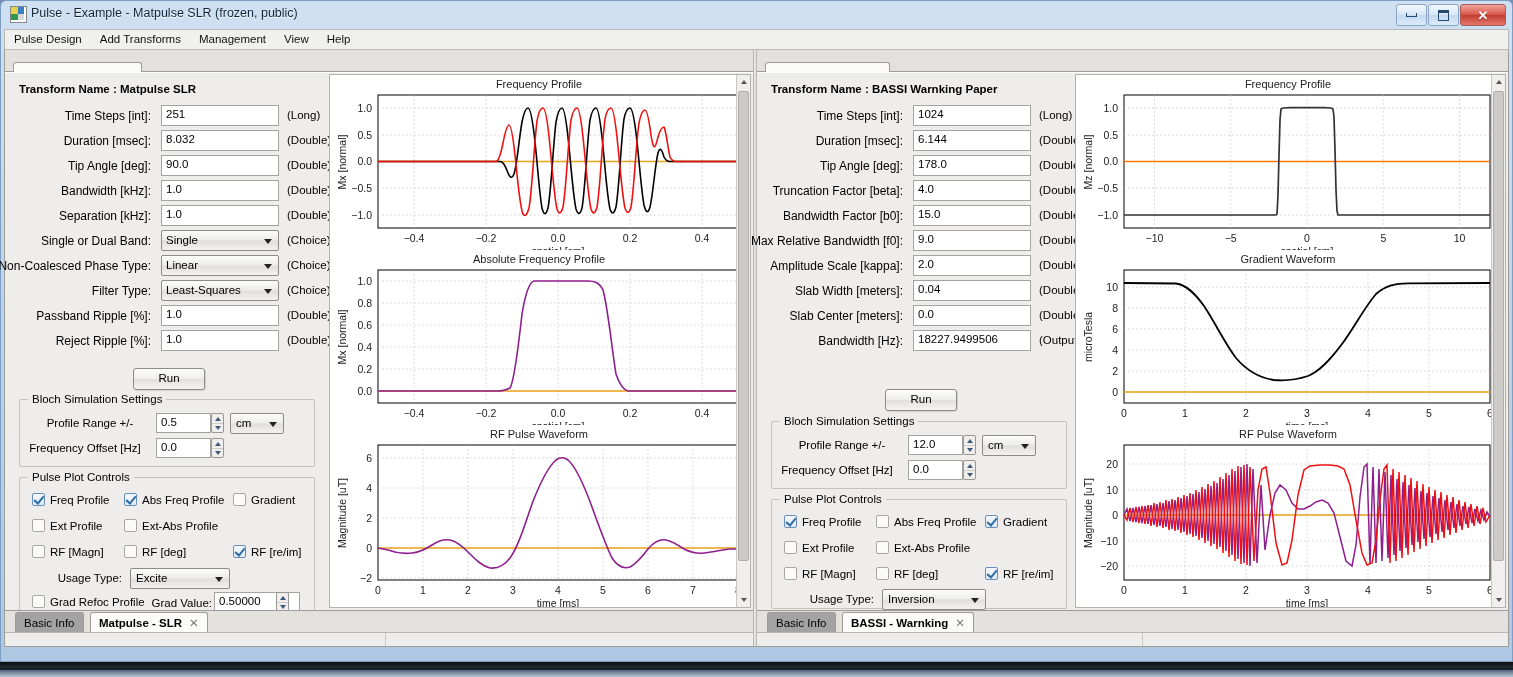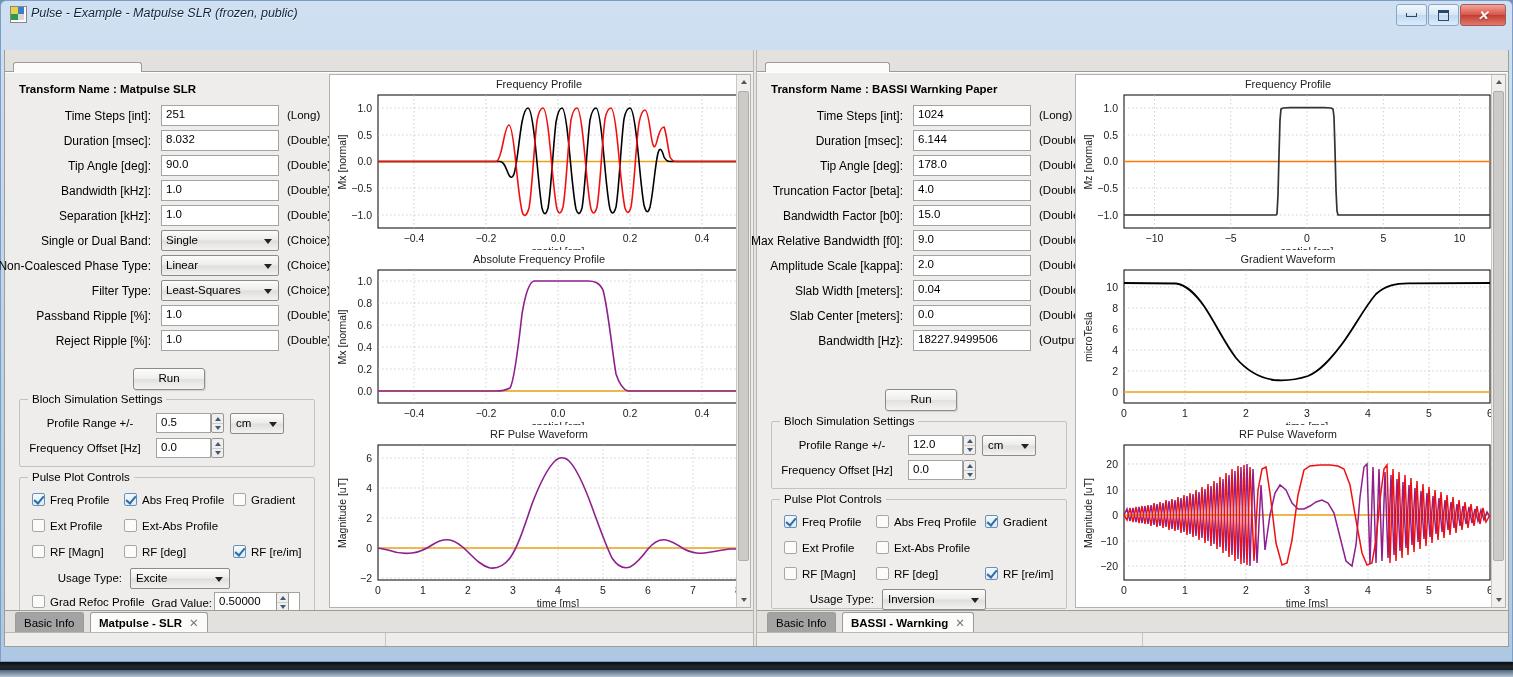--- a/index.html
+++ b/index.html
@@ -2,21 +2,21 @@
 <html><head>
 <meta charset="utf-8">
 <style>
   html,body{margin:0;padding:0;background:#6f8fb5;}
   body{width:1513px;height:677px;overflow:hidden;font-family:"Liberation Sans",sans-serif;font-size:11px;color:#000;}
 
   
   #window{position:absolute;left:0;top:0;width:1513px;height:662px;
     background:linear-gradient(180deg,#cfe0f2 0%,#bfd4ea 45%,#aec7e2 100%);
     border:1px solid #7c9ec4;border-radius:6px 6px 0 0;box-sizing:border-box;}
-  #titlebar{position:absolute;left:0;top:0;right:0;height:26px;font-style:italic;}
+  #titlebar{position:absolute;left:0;top:0;right:0;height:26px;}
   #titleicon{position:absolute;left:9px;top:5px;width:15px;height:15px;background:#fff;border:1px solid #888;}
   #titleicon i{position:absolute;display:block;}
   #titletext{position:absolute;left:30px;top:5px;font-size:12.5px;color:#10243c;
     text-shadow:0 1px 0 rgba(255,255,255,.85);white-space:nowrap;}
   #wbtns{position:absolute;right:6px;top:3px;height:21px;display:flex;gap:1px;}
   .wbtn{width:29px;height:20px;border:1px solid #8aa6c4;border-radius:3px;
      background:linear-gradient(180deg,#f2f8fd 0%,#d6e6f5 50%,#c2d9ef 51%,#dcebf9 100%);
      position:relative;}
   .wbtn.close{width:44px;border-color:#a45b55;
      background:linear-gradient(180deg,#f1a59d 0%,#d9564a 48%,#c33f33 52%,#e4776b 100%);}
@@ -153,20 +153,27 @@
               <b></b>
             </span>
           </div>
       </div>
       <div class="wbtn close">
         <div class="wglyph">✕</div>
       </div>
     </div>
   </div>
 
+  <div id="menubar">
+    <div class="mi"><span>Pulse Design</span></div>
+    <div class="mi"><span>Add Transforms</span></div>
+    <div class="mi"><span>Management</span></div>
+    <div class="mi"><span>View</span></div>
+    <div class="mi"><span>Help</span></div>
+  </div>
 
   <div id="content">
 
     <div class="pane" id="paneL">
       <div class="tabstrip">
         <div class="tab sel">
           <span class="lab">Pulse Design 1</span>
           <span class="xc">✕</span>
         </div>
       </div>

